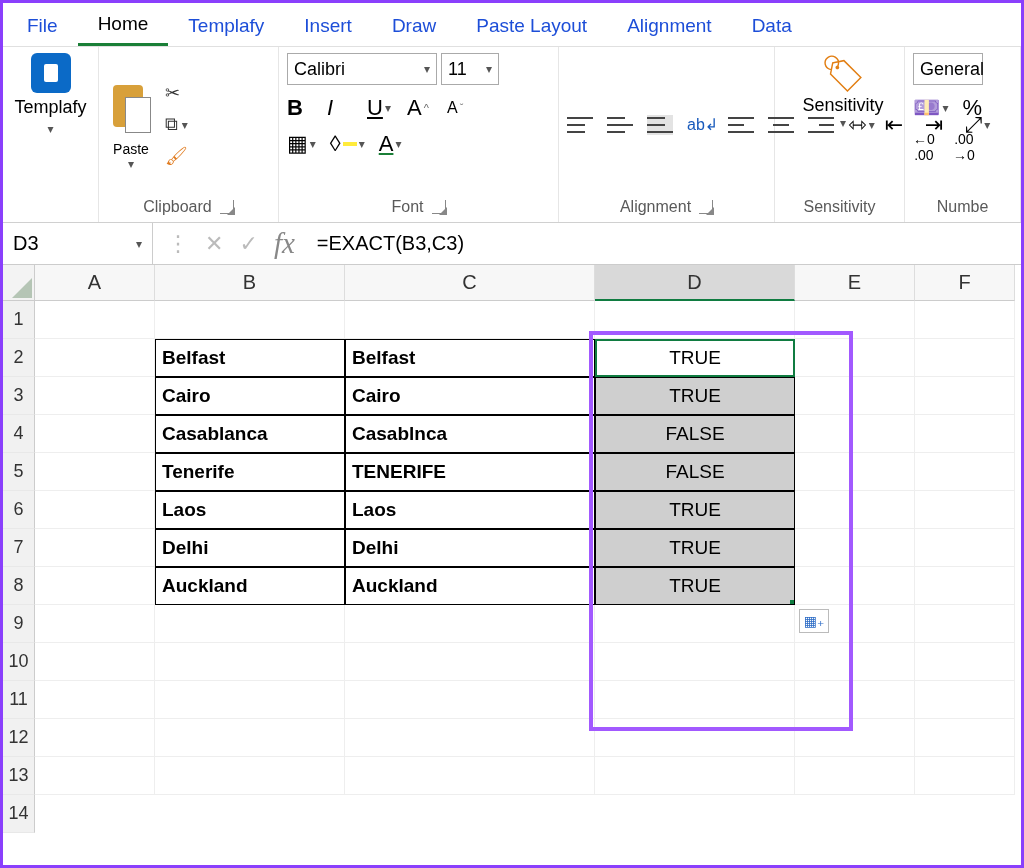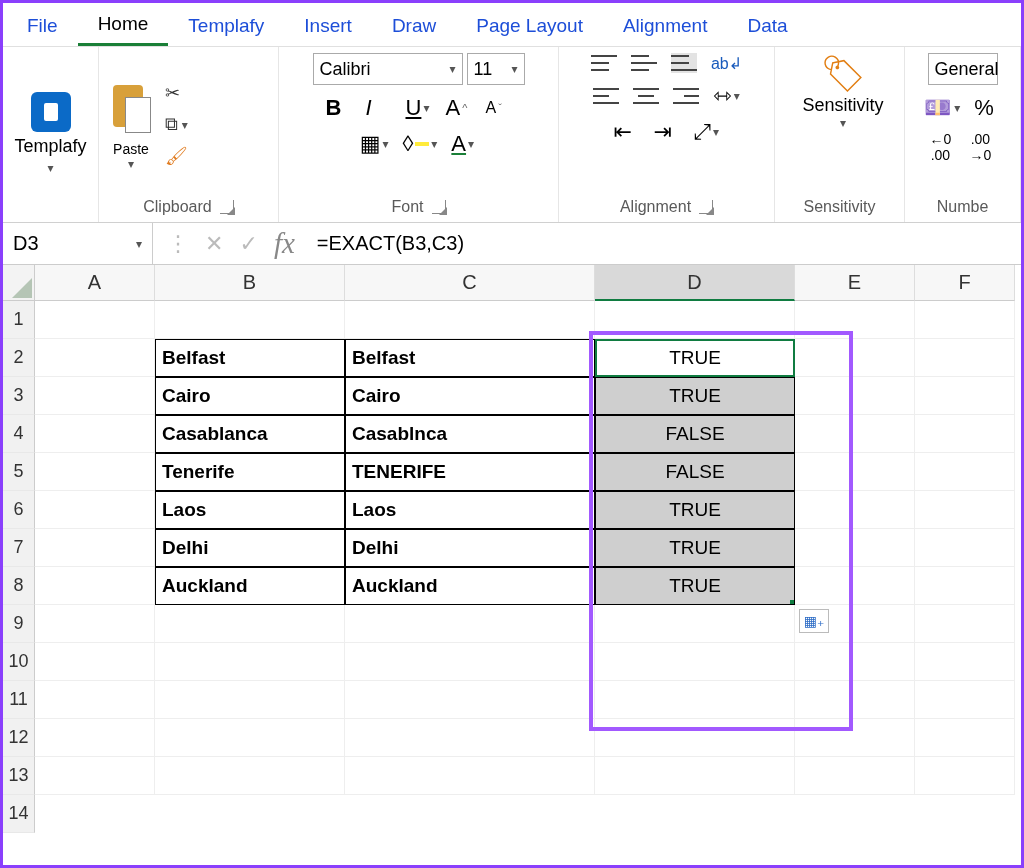--- a/index.html
+++ b/index.html
@@ -39,21 +39,20 @@
   .group {
     display: flex;
     flex-direction: column;
     justify-content: space-between;
     border-right: 1px solid #e6e6e6;
     padding: 6px 8px 2px 8px;
   }
   .group-body {
     flex: 1;
     display: flex;
-    align-items: center;
   }
   .group-label {
     text-align: center;
     font-size: 16px;
     color: #5a5a5a;
     padding: 2px 0 4px 0;
     display: flex;
     justify-content: center;
     align-items: center;
     gap: 8px;
@@ -119,21 +118,21 @@
     font-size: 18px; padding: 2px 6px; display: flex; align-items: center; justify-content: space-between;
     background: #fff;
   }
   .font-row2, .font-row3 { display: flex; gap: 14px; align-items: center; }
   .fbtn { font-size: 22px; min-width: 26px; text-align: center; display: flex; align-items: center; gap: 2px; }
   .underline-u { text-decoration: underline; }
   .A-big { font-size: 22px; }
   .caret { font-size: 11px; color: #666; }
 
   
-  .align-body { display: flex; flex-direction: column; gap: 10px; }
+  .align-body { display: flex; gap: 10px; }
   .arow { display: flex; gap: 14px; align-items: center; }
   .align-ic {
     width: 26px; height: 20px; display: inline-block; position: relative;
   }
   .align-ic span { position: absolute; left: 0; right: 0; height: 2px; background: #444; }
   .l1 { top: 2px; } .l2 { top: 9px; } .l3 { top: 16px; }
   .wrap-ic { font-size: 16px; color: #185abc; }
 
   
   .sens-body { display:flex; flex-direction:column; align-items:center; width:120px; }
@@ -225,21 +224,21 @@
 </style>
 </head>
 <body>
 
 <div class="tabs">
   <div class="tab">File</div>
   <div class="tab active">Home</div>
   <div class="tab">Templafy</div>
   <div class="tab">Insert</div>
   <div class="tab">Draw</div>
-  <div class="tab">Page Layout</div>
+  <div class="tab">Paste Layout</div>
   <div class="tab">Alignment</div>
   <div class="tab">Data</div>
 </div>
 
 <div class="ribbon">
 
   <div class="group" style="width:96px;">
     <div class="group-body">
       <div class="templafy-tile">
         <div class="templafy-icon"></div>

